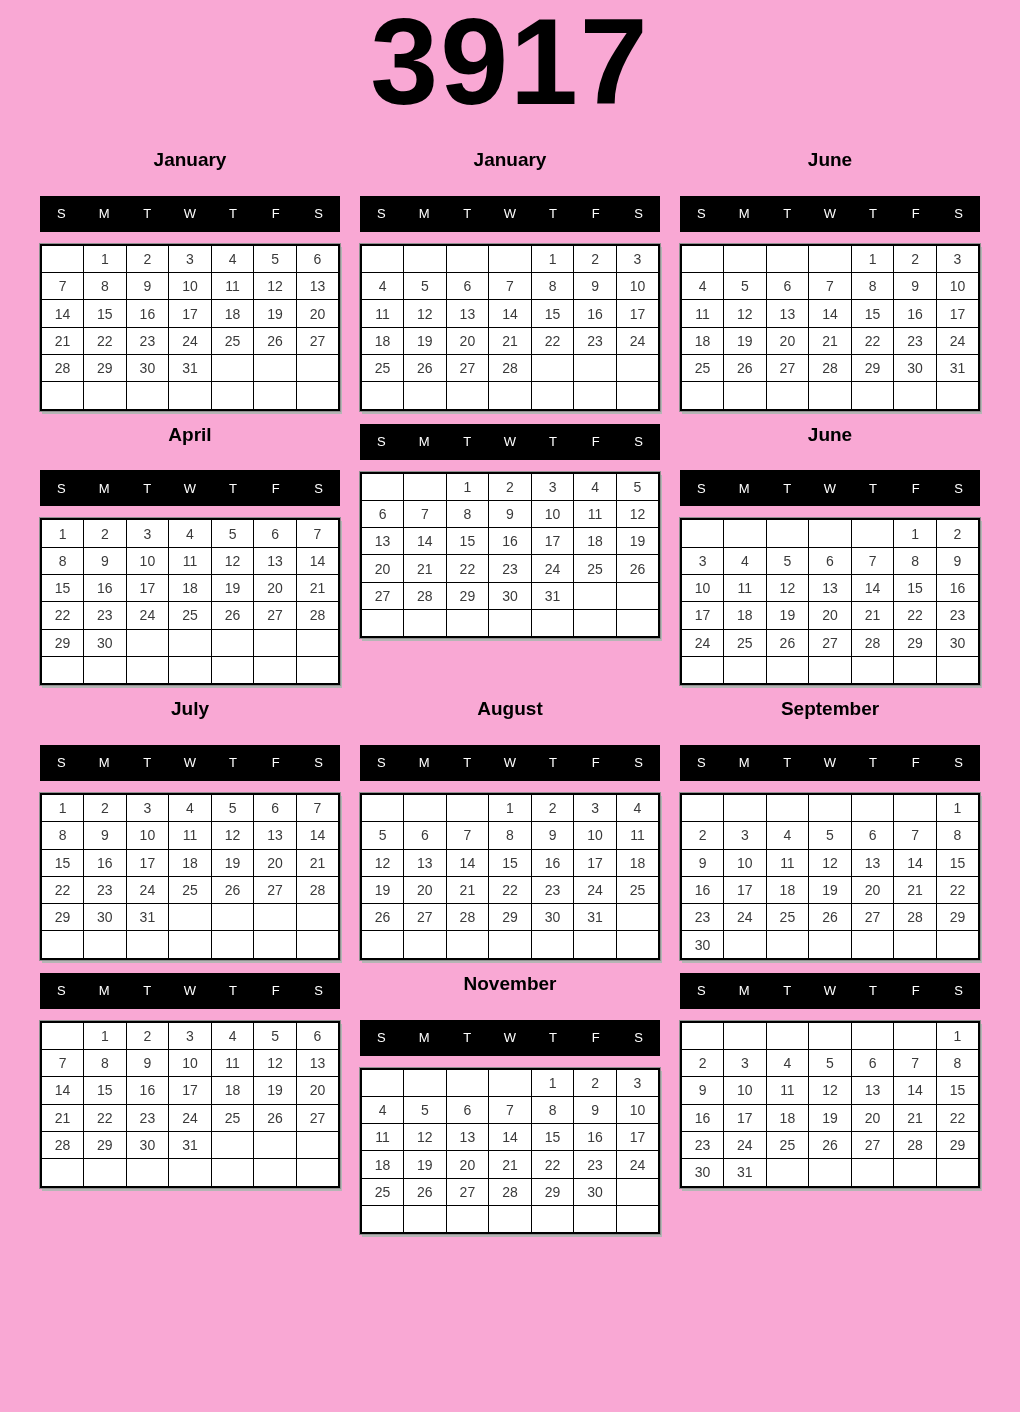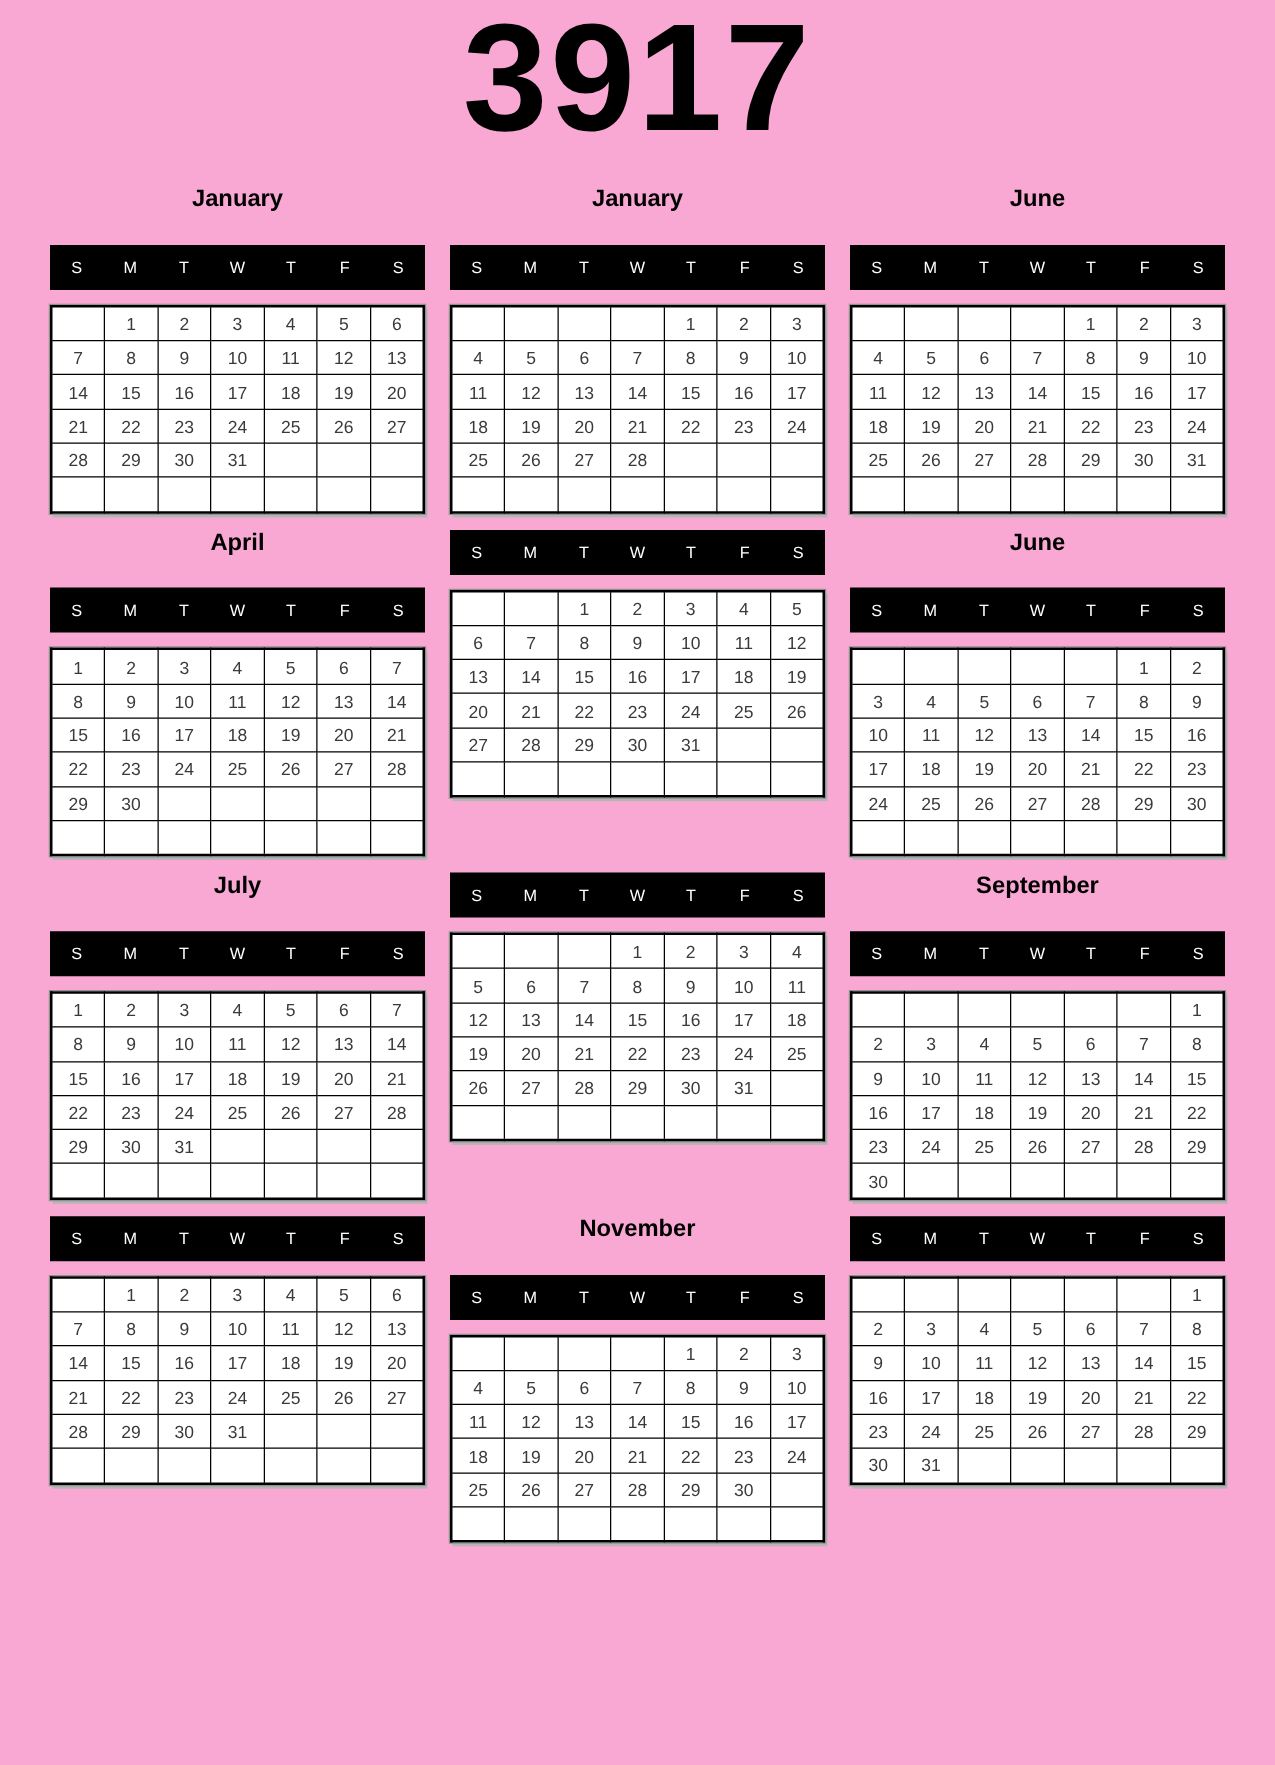--- a/index.html
+++ b/index.html
@@ -564,20 +564,21 @@
               <td></td>
               <td></td>
               <td></td>
               <td></td>
             </tr>
           </tbody>
         </table>
   </div>
 
   <div class="month">
+    <h2 class="month-title">August</h2>
     <div class="weekday-header">
           <span class="wd">S</span>
           <span class="wd">M</span>
           <span class="wd">T</span>
           <span class="wd">W</span>
           <span class="wd">T</span>
           <span class="wd">F</span>
           <span class="wd">S</span>
         </div>
     <table class="days">

